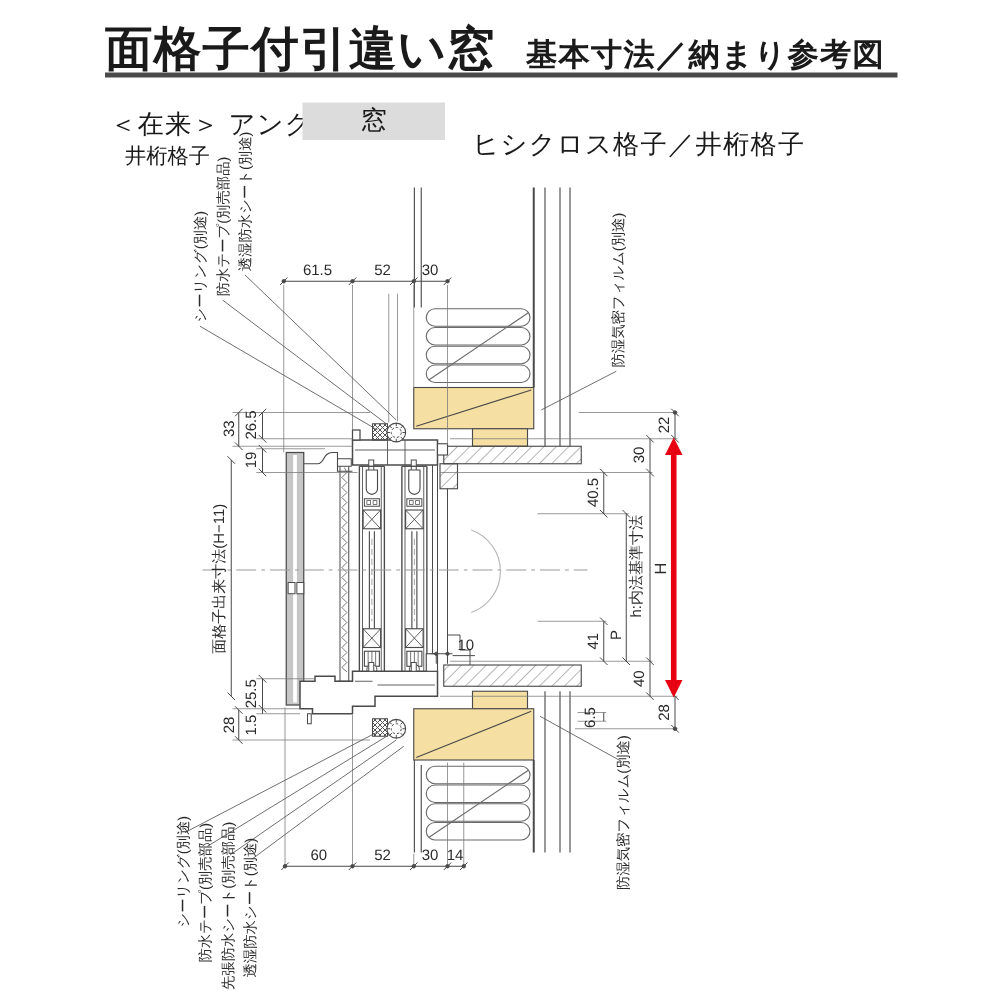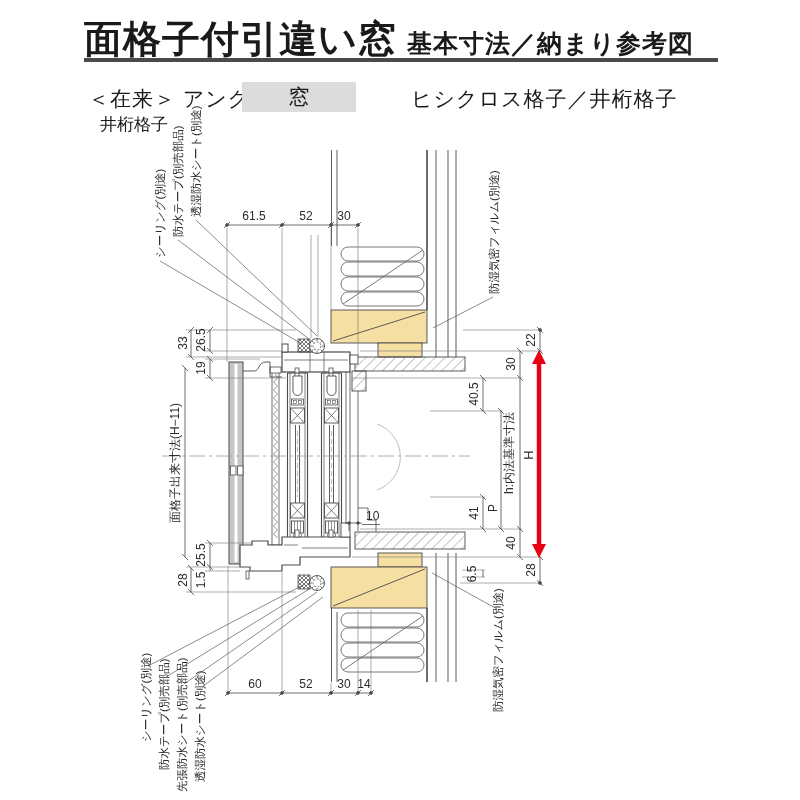--- a/index.html
+++ b/index.html
@@ -1,26 +1,26 @@
 <!DOCTYPE html>
 <html><head>
 <meta charset="utf-8">
 <style>
   html,body{margin:0;padding:0;background:#fff;}
   #stage{position:relative;width:800px;height:800px;background:#fff;overflow:hidden;
          font-family:"Liberation Sans","DejaVu Sans",sans-serif;color:#1a1a1a;}
   .title-row{position:absolute;left:84px;top:14px;white-space:nowrap;}
   .title-main{font-size:38px;font-weight:bold;letter-spacing:1px;}
-  .title-sub{font-size:25px;font-weight:bold;margin-left:10px;letter-spacing:1px;text-align:right;}
+  .title-sub{font-size:25px;font-weight:bold;margin-left:24px;letter-spacing:1px;text-align:right;}
   .title-rule{position:absolute;left:84px;top:58px;width:634px;height:4px;background:#4a4a4a;}
   .spec-row{position:absolute;left:0;top:84px;width:800px;height:28px;font-size:21px;}
   .spec-prefix{position:absolute;left:88px;top:1px;letter-spacing:1px;}
   .spec-box{position:absolute;left:242px;top:-2px;width:114px;height:30px;background:#dcdcdc;
             text-align:center;line-height:30px;}
-  .spec-suffix{position:absolute;left:378px;top:1px;letter-spacing:1px;margin-left:33px;}
+  .spec-suffix{position:absolute;left:378px;top:17px;letter-spacing:1px;}
   .view-label{position:absolute;left:100px;top:113px;font-size:17px;}
   svg{position:absolute;left:0;top:0;}
   svg text{font-family:"Liberation Sans","DejaVu Sans",sans-serif;fill:#2b2b2b;}
   .dim{font-size:12px;}
   .leader{font-size:11.5px;}
 </style>
 </head>
 <body>
 
 <div id="stage">

